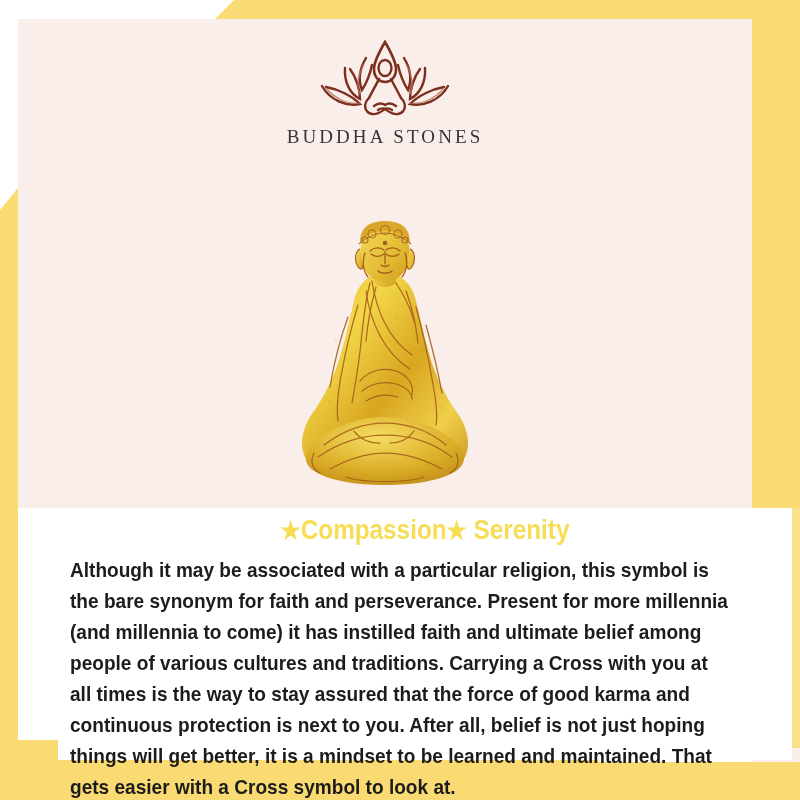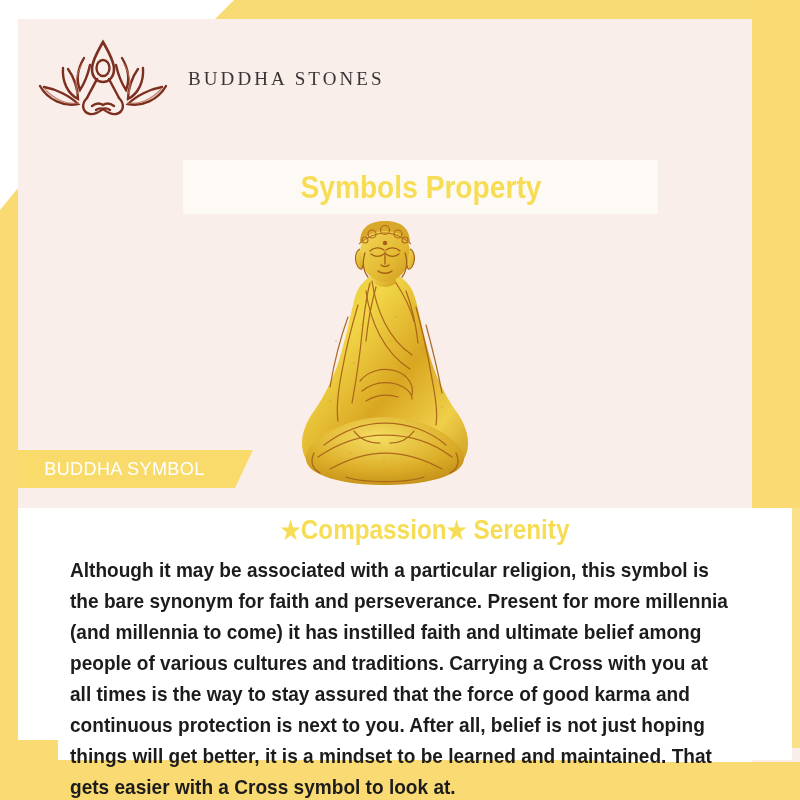--- a/index.html
+++ b/index.html
@@ -93,21 +93,21 @@
     background: #faeeea;
   }
 
   
   .logo-wrap {
     position: absolute;
     left: 0;
     right: 0;
     top: 13px;
     display: flex;
-    flex-direction: row;
+    flex-direction: column;
     align-items: center;
   }
   .logo-mark {
     width: 170px;
     height: 92px;
     display: block;
   }
   .logo-word {
     margin-top: 2px;
     font-family: "Liberation Serif", serif;
@@ -257,23 +257,20 @@
         <g fill="none" stroke="#b9735a" stroke-width="1.2" opacity="0.85">
           <path d="M64 32 C58 42 56 54 60 62"></path>
           <path d="M106 32 C112 42 114 54 110 62"></path>
           <path d="M26 56 C36 68 50 73 61 71"></path>
           <path d="M144 56 C134 68 120 73 109 71"></path>
         </g>
       </svg>
       <div class="logo-word">BUDDHA STONES</div>
     </div>
 
-    <div class="title-bar">
-      <div class="title-text">Symbols Property</div>
-    </div>
 
     <div class="buddha-wrap">
       <svg class="buddha-svg" viewBox="0 0 178 288">
         <defs>
           <linearGradient id="goldv" x1="0" y1="0" x2="1" y2="1">
             <stop offset="0%" stop-color="#e8c23a"></stop>
             <stop offset="28%" stop-color="#f2d648"></stop>
             <stop offset="55%" stop-color="#d9a621"></stop>
             <stop offset="78%" stop-color="#efcf49"></stop>
             <stop offset="100%" stop-color="#c8931b"></stop>
@@ -382,23 +379,20 @@
             <circle cx="54" cy="232" r="0.9"></circle>
           <circle cx="130" cy="244" r="1.1"></circle>
             <circle cx="94" cy="120" r="0.9"></circle>
           <circle cx="66" cy="104" r="1"></circle>
             <circle cx="118" cy="166" r="1"></circle>
         </g>
       </svg>
     </div>
   </div>
 
-  <div class="symbol-banner">
-    <span class="symbol-banner-label">BUDDHA SYMBOL</span>
-  </div>
 
   <div class="content">
     <div class="subheading">
       <span class="star">★</span><span>Compassion</span><span class="star">★</span> <span>Serenity</span>
     </div>
     <div class="body-copy">Although it may be associated with a particular religion, this symbol is the bare synonym for faith and perseverance. Present for more millennia (and millennia to come) it has instilled faith and ultimate belief among people of various cultures and traditions. Carrying a Cross with you at all times is the way to stay assured that the force of good karma and continuous protection is next to you. After all, belief is not just hoping things will get better, it is a mindset to be learned and maintained. That gets easier with a Cross symbol to look at.</div>
   </div>
 
 </div>
 

